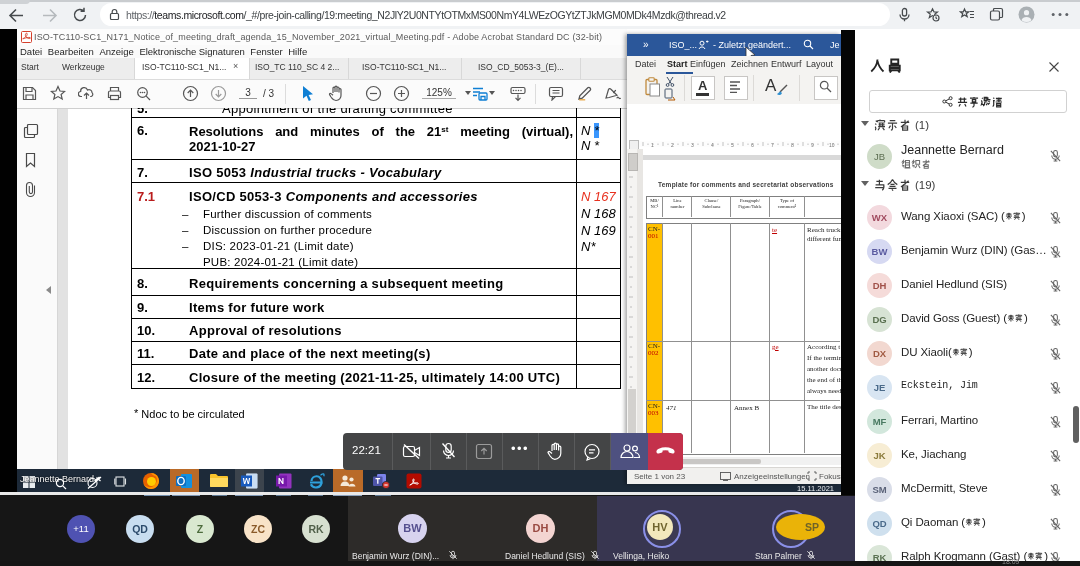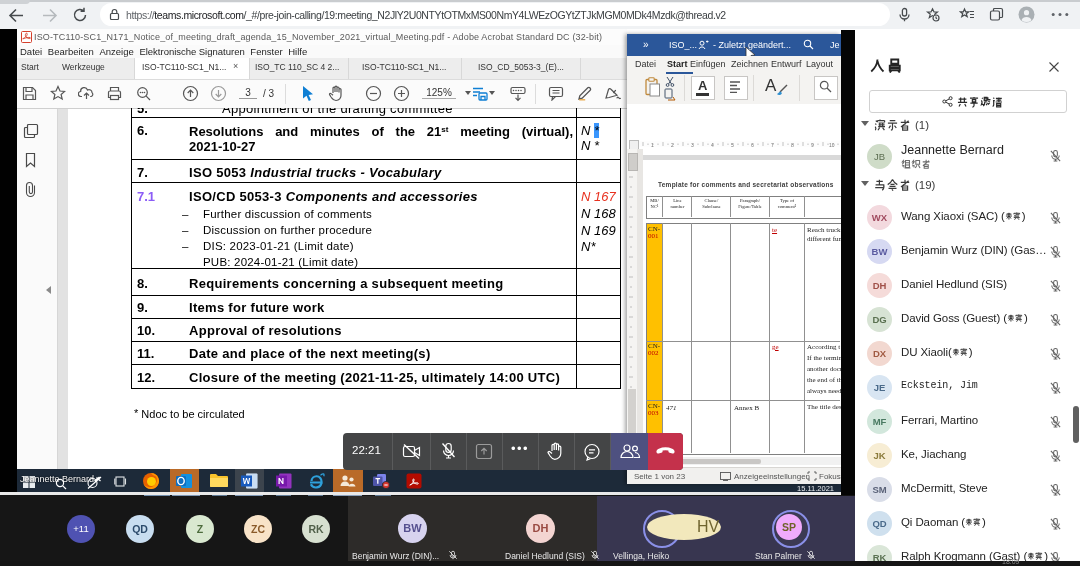--- a/index.html
+++ b/index.html
@@ -209,21 +209,21 @@
   <div class="abs" style="left:189px;top:-7px;font-size:13px;font-weight:normal;letter-spacing:0.3px;color:#000;margin-left:33px;">Appointment of the drafting committee</div>
 
   <div class="abs" style="left:137px;top:15px;font-size:13px;font-weight:bold;color:#000;">6.</div>
   <div class="abs" style="left:189px;top:15px;width:384px;font-size:13px;font-weight:bold;color:#000;text-align:justify;line-height:14.5px;"><span style="display:inline-block;width:100%;text-align:justify;text-align-last:justify;">Resolutions and minutes of the 21<span style="font-size:8px;vertical-align:4px;">st</span> meeting (virtual),</span>2021-10-27</div>
   <div class="abs" style="left:581px;top:15px;font-size:13px;font-style:italic;color:#000;">N <span style="background:#3a96fd;">*</span></div>
   <div class="abs" style="left:581px;top:30px;font-size:13px;font-style:italic;color:#000;">N *</div>
 
   <div class="abs" style="left:137px;top:57px;font-size:13px;font-weight:bold;color:#000;">7.</div>
   <div class="abs" style="left:189px;top:57px;font-size:13px;font-weight:bold;letter-spacing:0.3px;color:#000;">ISO 5053 <span style="font-style:italic;">Industrial trucks - Vocabulary</span></div>
 
-  <div class="abs" style="left:137px;top:81px;font-size:13px;font-weight:bold;color:#8b5cf6;">7.1</div>
+  <div class="abs" style="left:137px;top:81px;font-size:13px;font-weight:bold;color:#b91c1c;">7.1</div>
   <div class="abs" style="left:189px;top:81px;font-size:13px;font-weight:bold;letter-spacing:0.3px;color:#000;">ISO/CD 5053-3 <span style="font-style:italic;text-align:center;">Components and accessories</span></div>
   <div class="abs" style="left:182px;top:100px;font-size:11.5px;color:#000;">–</div>
   <div class="abs" style="left:203px;top:100px;font-size:11.5px;letter-spacing:0.2px;color:#000;">Further discussion of comments</div>
   <div class="abs" style="left:182px;top:116px;font-size:11.5px;color:#000;">–</div>
   <div class="abs" style="left:203px;top:116px;font-size:11.5px;letter-spacing:0.2px;color:#000;">Discussion on further procedure</div>
   <div class="abs" style="left:182px;top:132px;font-size:11.5px;color:#000;">–</div>
   <div class="abs" style="left:203px;top:132px;font-size:11.5px;letter-spacing:0.2px;color:#000;">DIS: 2023-01-21 (Limit date)</div>
   <div class="abs" style="left:203px;top:148px;font-size:11.5px;letter-spacing:0.2px;color:#000;">PUB: 2024-01-21 (Limit date)</div>
   <div class="abs" style="left:581px;top:81px;font-size:13px;font-style:italic;color:#e8311f;">N 167</div>
   <div class="abs" style="left:581px;top:98px;font-size:13px;font-style:italic;color:#000;">N 168</div>
@@ -520,23 +520,23 @@
 
   <div class="abs" style="left:67px;top:19px;width:28px;height:28px;border-radius:50%;background:#4f52b2;color:#fff;font-size:9.5px;line-height:28px;text-align:center;">+11</div>
   <div class="abs" style="left:126px;top:19px;width:28px;height:28px;border-radius:50%;background:#c8ddf0;color:#2b4a6b;font-size:10.5px;font-weight:bold;line-height:28px;text-align:center;">QD</div>
   <div class="abs" style="left:186px;top:19px;width:28px;height:28px;border-radius:50%;background:#d9e8d0;color:#4c6b3c;font-size:10.5px;font-weight:bold;line-height:28px;text-align:center;">Z</div>
   <div class="abs" style="left:244px;top:19px;width:28px;height:28px;border-radius:50%;background:#f8e3c8;color:#8a5a2a;font-size:10.5px;font-weight:bold;line-height:28px;text-align:center;">ZC</div>
   <div class="abs" style="left:302px;top:19px;width:28px;height:28px;border-radius:50%;background:#d7e0d0;color:#51604a;font-size:10.5px;font-weight:bold;line-height:28px;text-align:center;">RK</div>
 
   <div class="abs" style="left:398px;top:18px;width:29px;height:29px;border-radius:50%;background:#d7d3ef;color:#55508f;font-size:11px;font-weight:bold;line-height:29px;text-align:center;">BW</div>
   <div class="abs" style="left:526px;top:18px;width:29px;height:29px;border-radius:50%;background:#f3d4d1;color:#9a4a42;font-size:11px;font-weight:bold;line-height:29px;text-align:center;">DH</div>
   <div class="abs" style="left:643px;top:14px;width:34px;height:34px;border-radius:50%;border:2px solid #8a90e8;background:#3c3a54;"></div>
-  <div class="abs" style="left:647px;top:18px;width:26px;height:26px;border-radius:50%;background:#f2e8bc;color:#70652f;font-size:16px;font-weight:normal;line-height:26px;text-align:center;padding-left:48px;">HV</div>
+  <div class="abs" style="left:647px;top:18px;width:26px;height:26px;border-radius:50%;background:#f2e8bc;color:#70652f;font-size:11px;font-weight:bold;line-height:26px;text-align:center;">HV</div>
   <div class="abs" style="left:772px;top:14px;width:34px;height:34px;border-radius:50%;border:2px solid #8a90e8;background:#3c3a54;"></div>
-  <div class="abs" style="left:776px;top:18px;width:26px;height:26px;border-radius:50%;background:#f0abfc;color:#6e6228;font-size:10.5px;font-weight:bold;line-height:26px;text-align:center;">SP</div>
+  <div class="abs" style="left:776px;top:18px;width:26px;height:26px;border-radius:50%;background:#eab308;color:#6e6228;font-size:10.5px;font-weight:bold;line-height:26px;text-align:center;padding-left:23px;">SP</div>
 
   <div class="abs" style="left:352px;top:55px;font-size:8.5px;color:#e8e8e8;">Benjamin Wurz (DIN)...</div>
   <svg class="abs" style="left:448px;top:54px" width="10" height="10" viewBox="0 0 12 12" fill="none" stroke="#e8e8e8" stroke-width="1">
       <rect x="4.2" y="1.5" width="3.6" height="6" rx="1.8"></rect>
       <path d="M2.5 6a3.5 3.5 0 0 0 7 0M6 9.5V11M1.5 1.5l9 9"></path>
     </svg>
   <div class="abs" style="left:505px;top:55px;font-size:8.5px;color:#e8e8e8;">Daniel Hedlund (SIS)</div>
   <svg class="abs" style="left:590px;top:54px" width="10" height="10" viewBox="0 0 12 12" fill="none" stroke="#e8e8e8" stroke-width="1">
       <rect x="4.2" y="1.5" width="3.6" height="6" rx="1.8"></rect>
       <path d="M2.5 6a3.5 3.5 0 0 0 7 0M6 9.5V11M1.5 1.5l9 9"></path>

